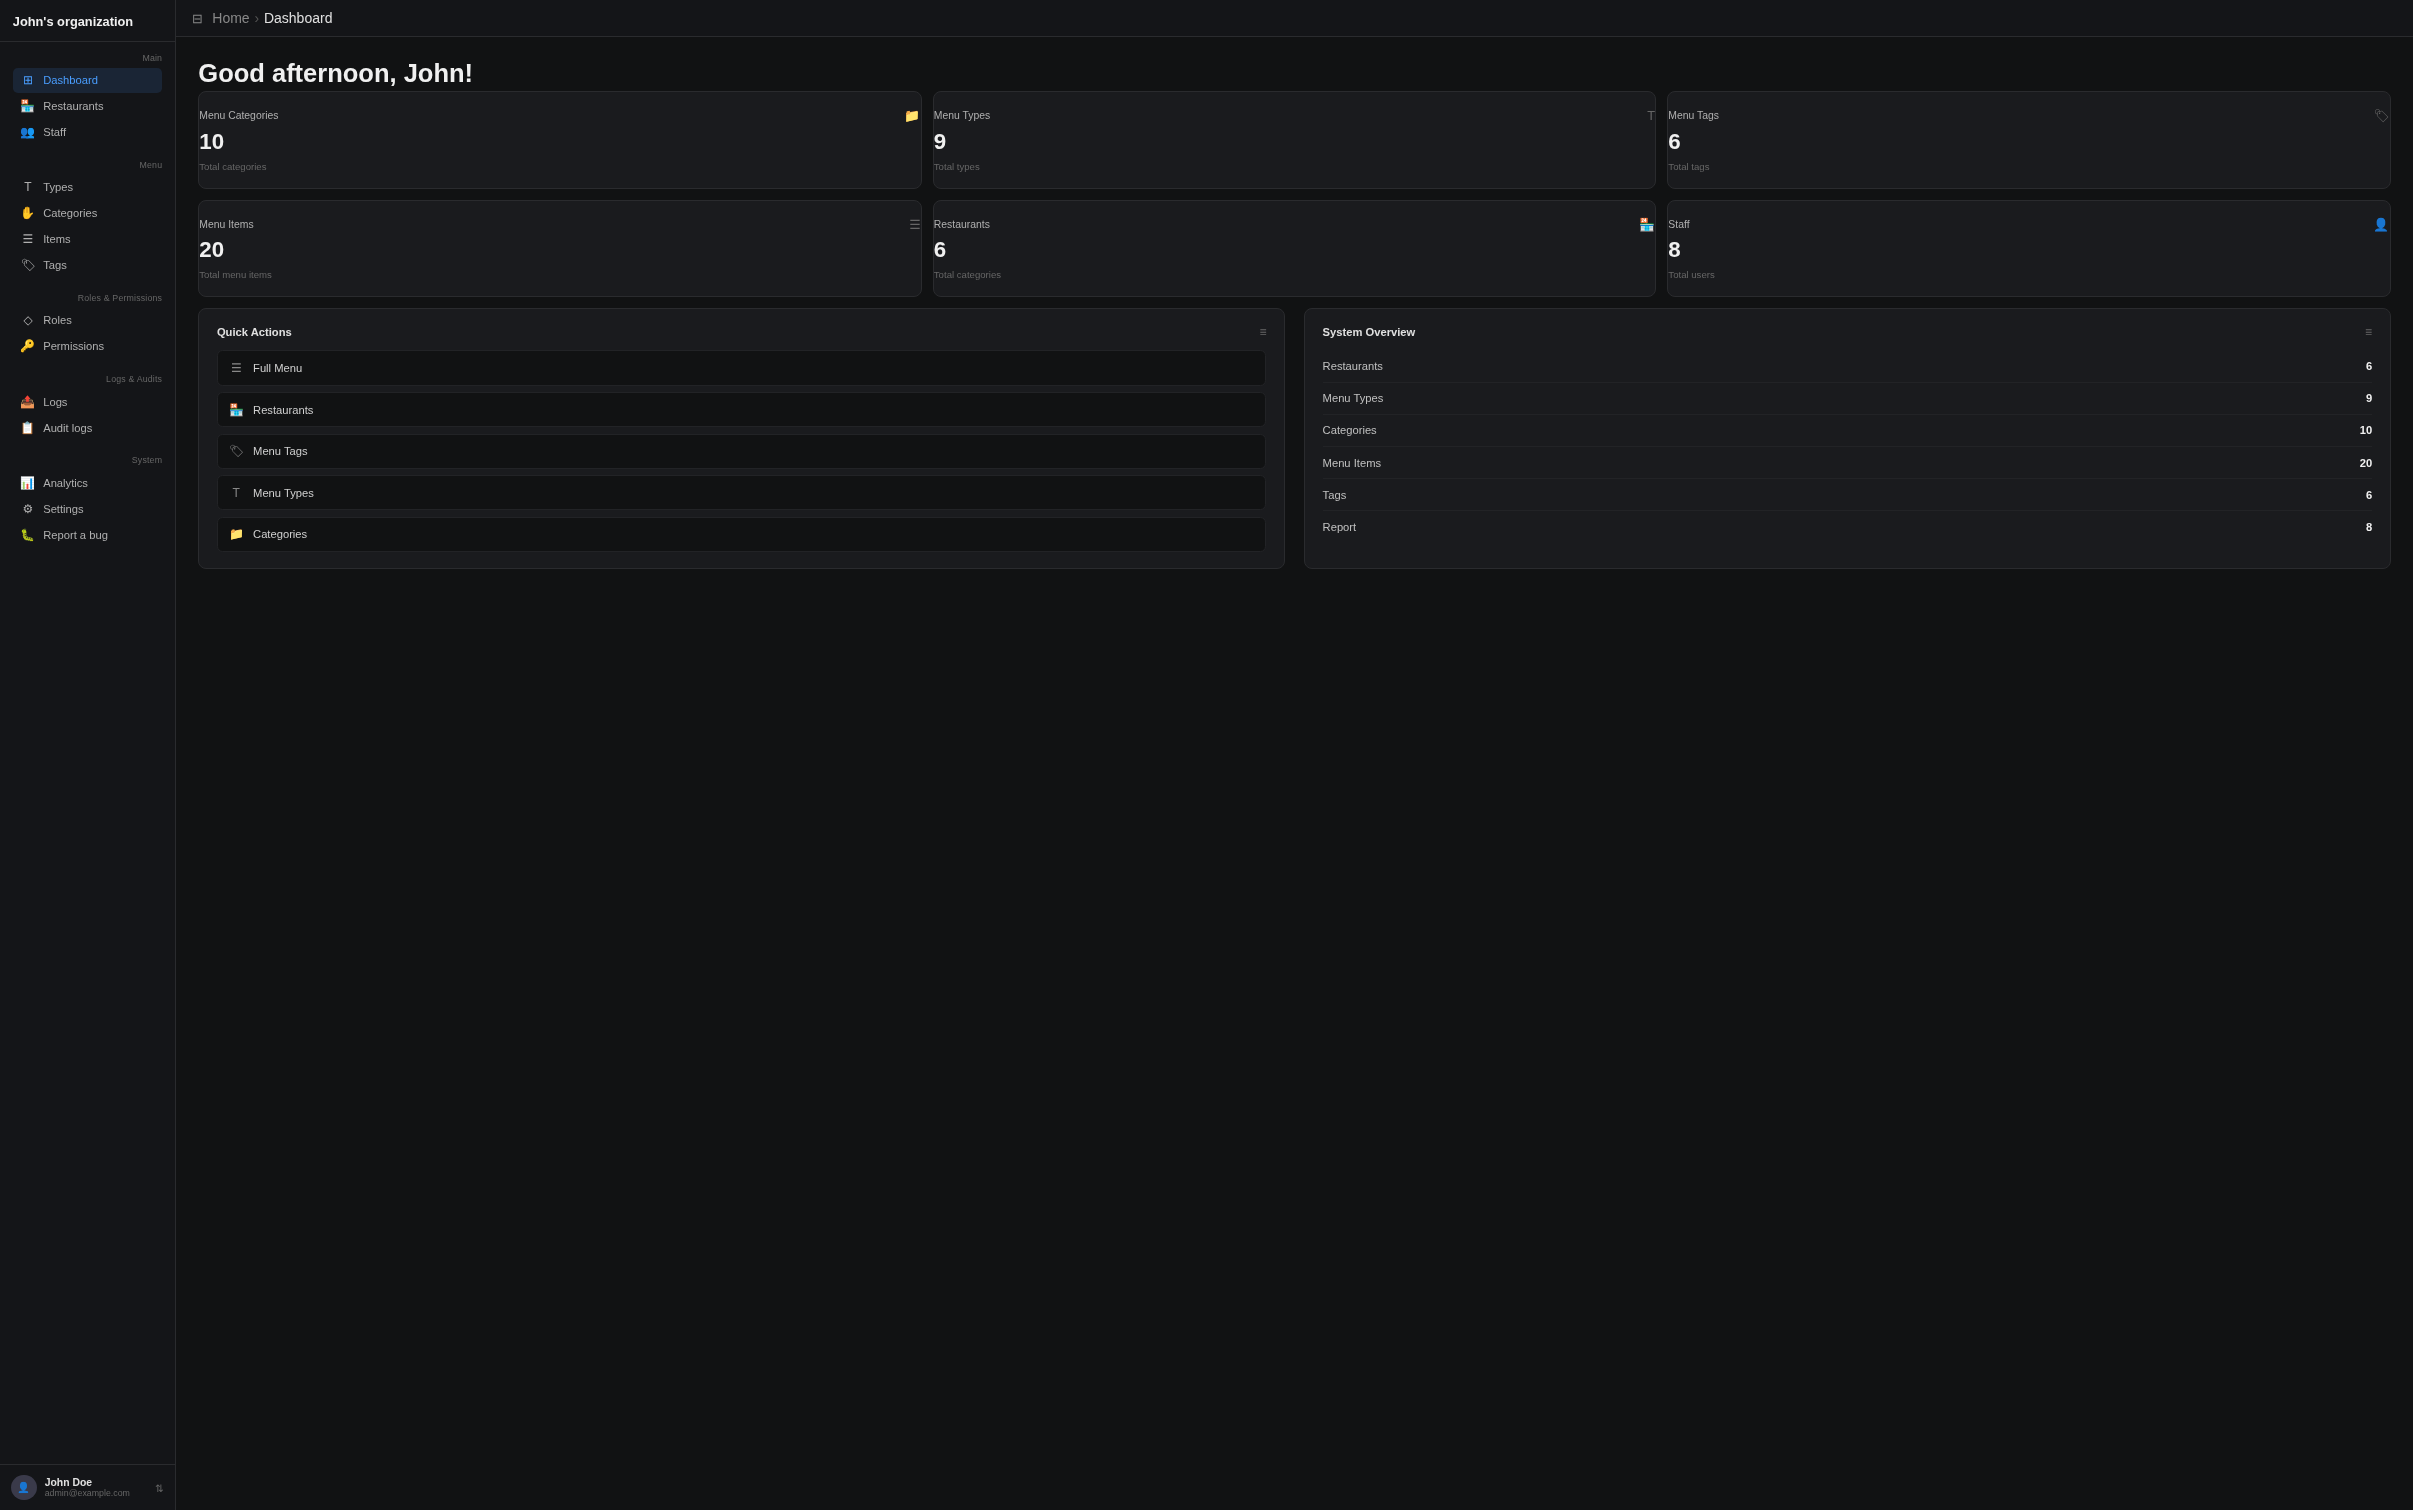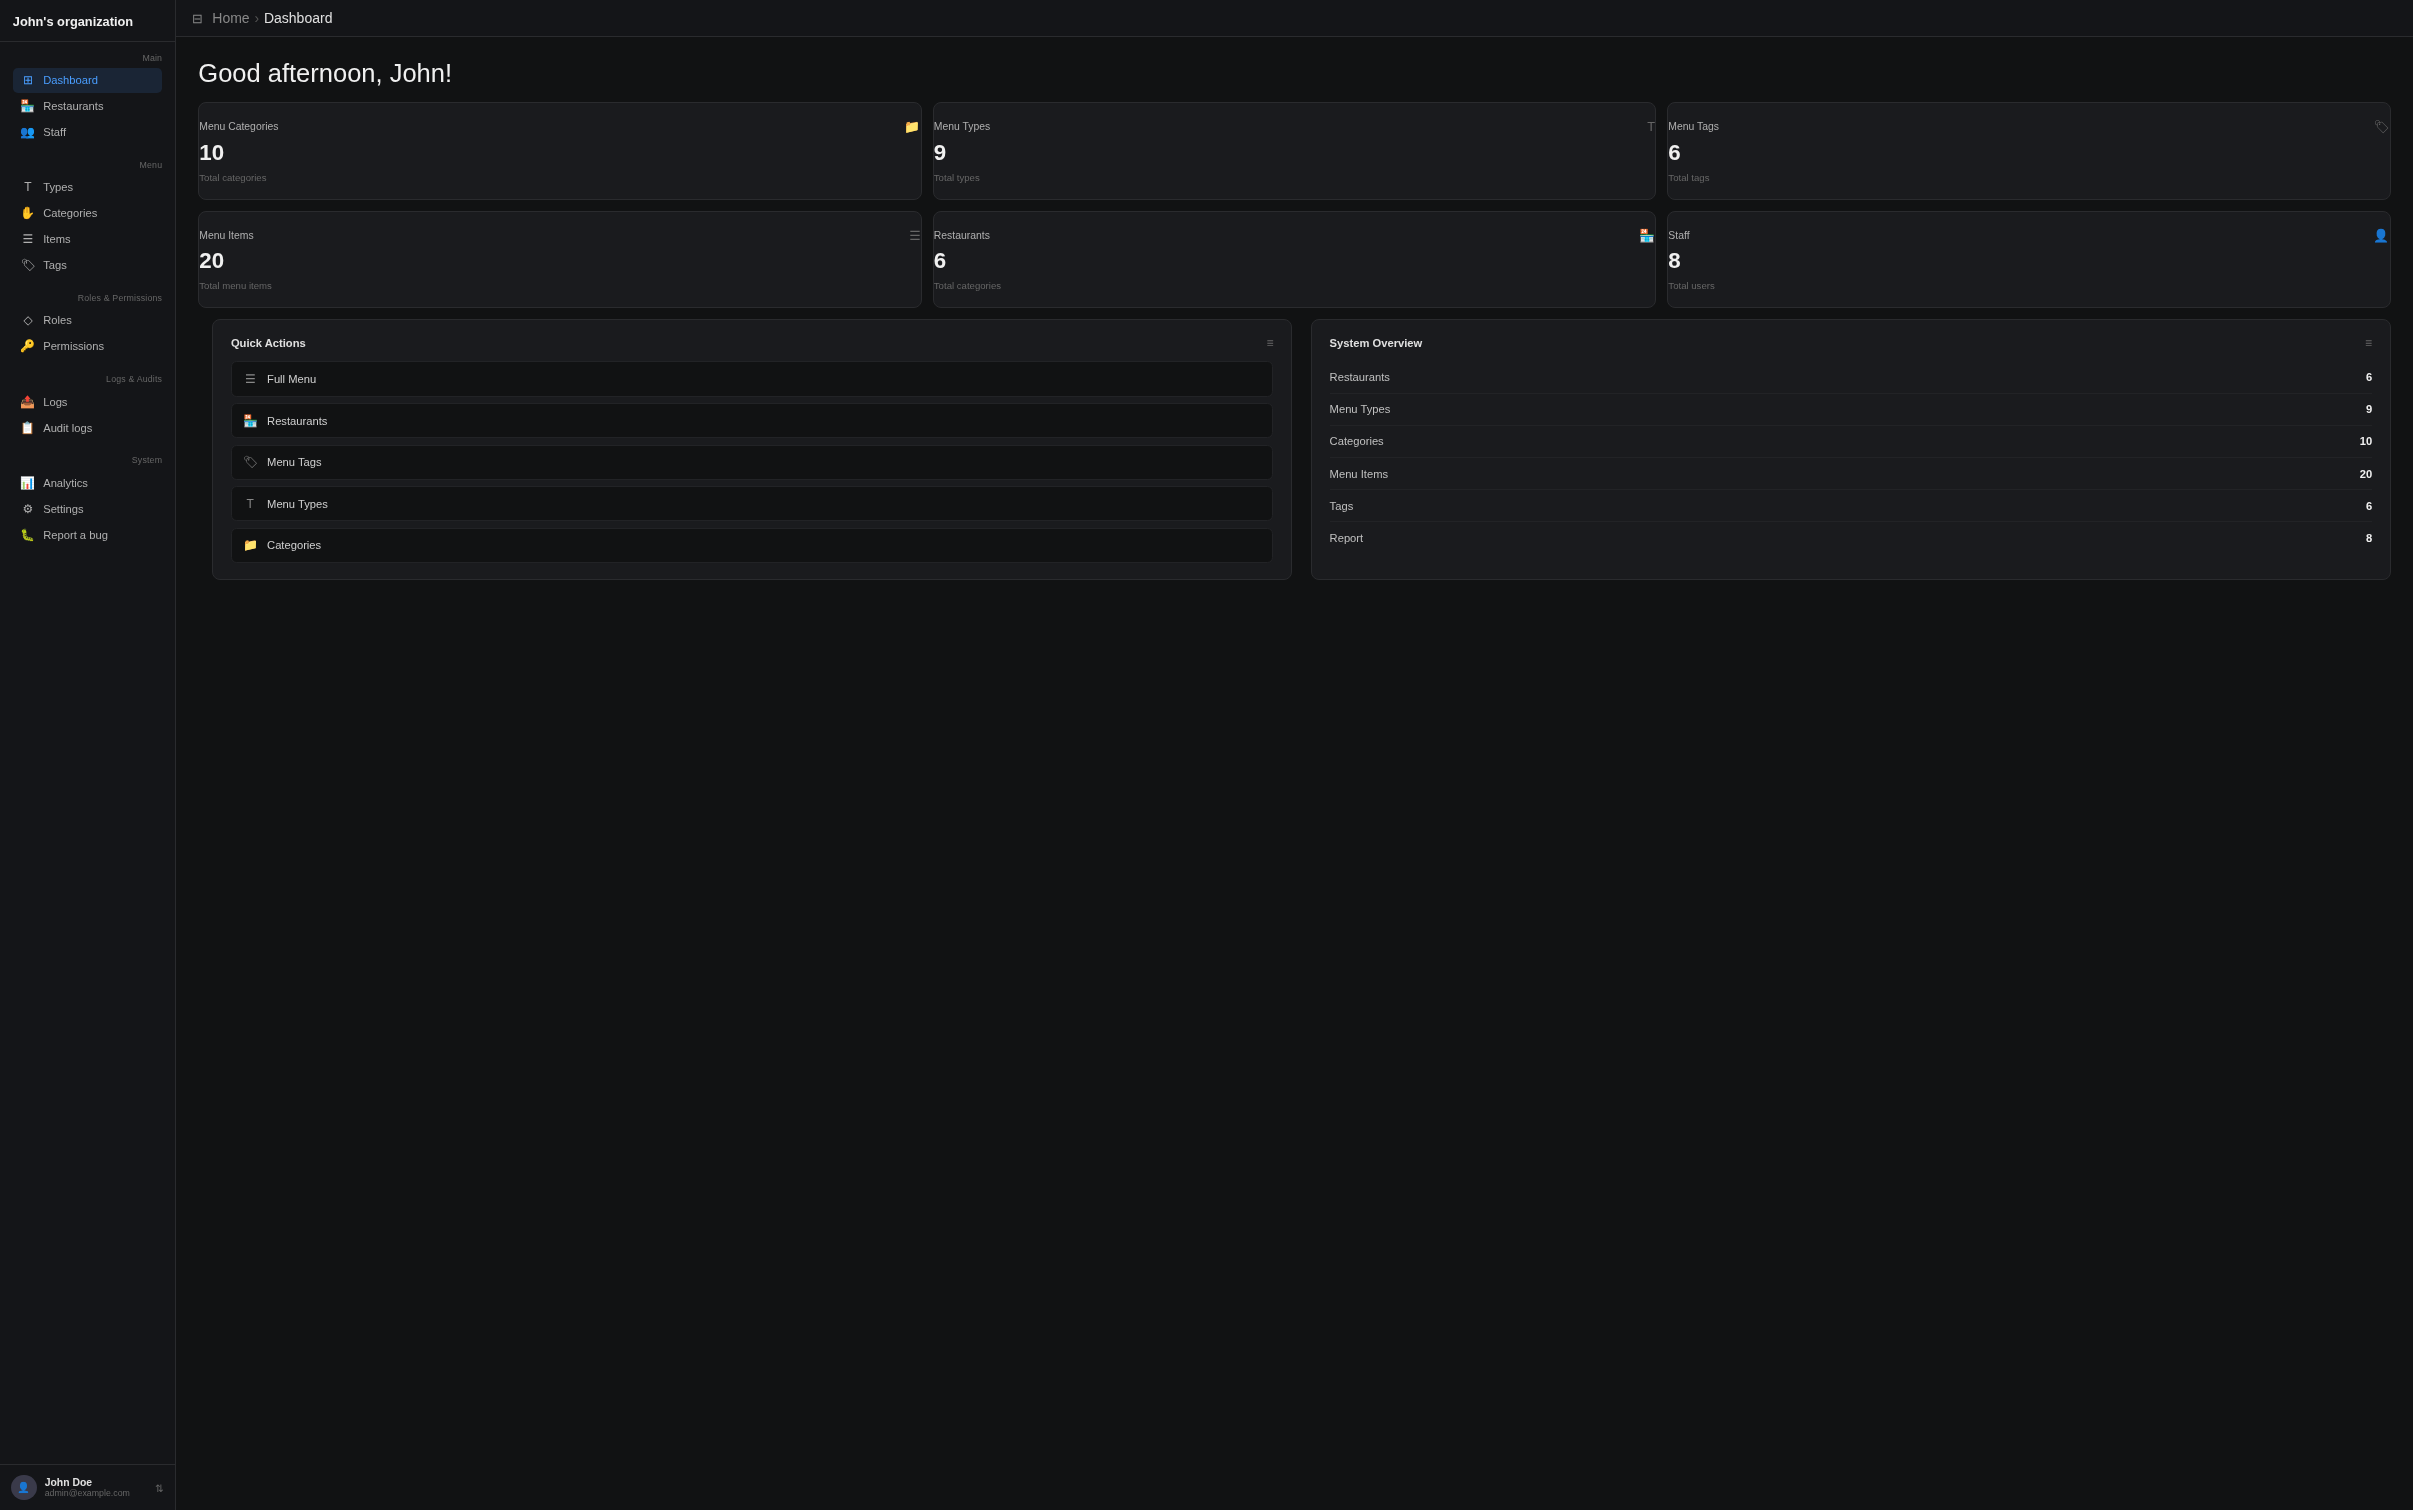--- a/index.html
+++ b/index.html
@@ -121,23 +121,23 @@
     .breadcrumb-sep { color: #555; }
     .breadcrumb-current { color: #e0e0e0; }
 
     .content {
       flex: 1;
       overflow-y: auto;
       padding: 22.3px 22.3px 16px;
     }
     .page-greeting {
       font-size: 25.5px;
-      font-weight: 400;
+      font-weight: 700;
       color: #f0f0f0;
-      margin-bottom: 14px;
+      margin-bottom: 3px;
     }
     .page-subtitle {
       font-size: 11.2px;
       color: #888;
       margin-bottom: 17.6px;
     }
 
     
     .cards-row {
       display: grid;
@@ -177,21 +177,20 @@
     .stat-card-desc {
       font-size: 9.6px;
       color: #666;
     }
 
     
     .bottom-row {
       display: grid;
       grid-template-columns: 1fr 1fr;
       gap: 19px;
-      margin-left: 14px;
     }
     .panel {
       background: #1a1b1e;
       border: 0.8px solid #2a2b2e;
       border-radius: 8px;
       padding: 16px 17.6px;
     }
     .panel-header {
       display: flex;
       align-items: center;

